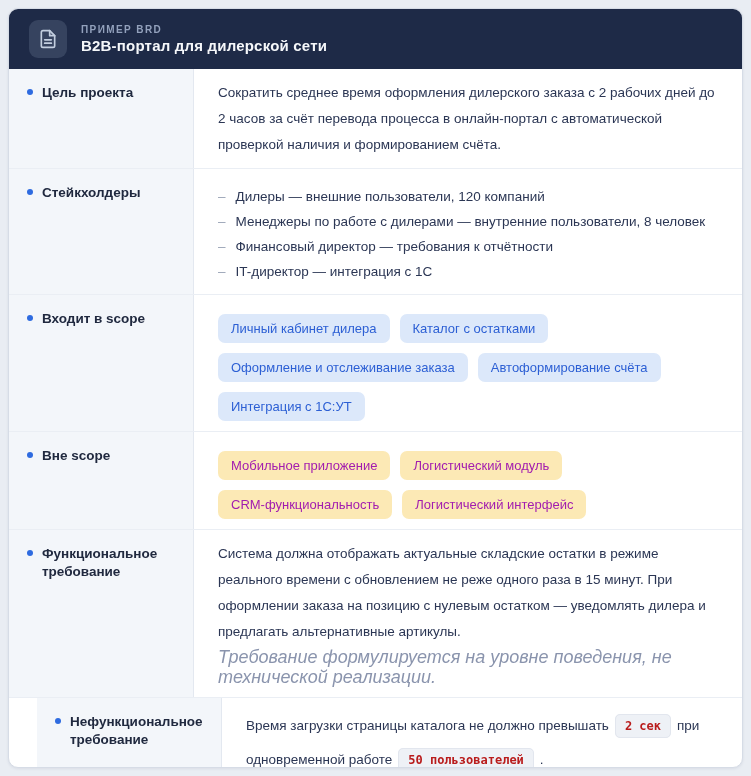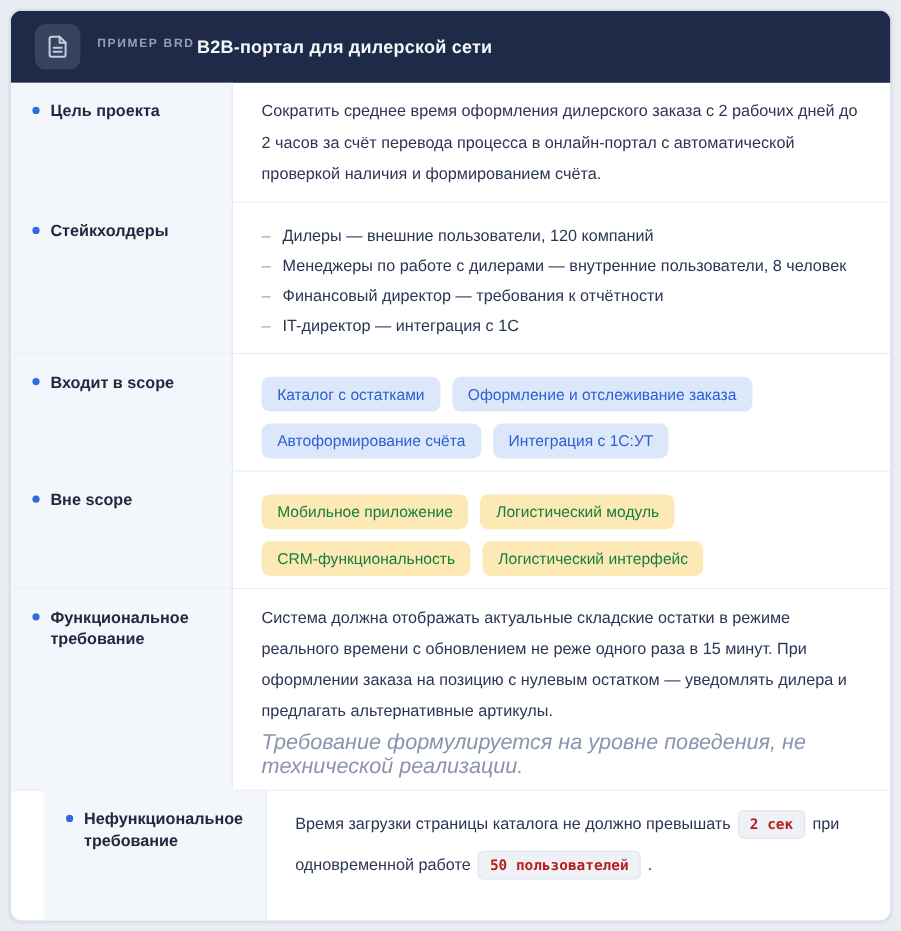--- a/index.html
+++ b/index.html
@@ -31,21 +31,21 @@
     flex:0 0 auto;
   }
   .icon-box {
     width:38px; height:38px;
     background:#36435f;
     border-radius:9px;
     display:flex; align-items:center; justify-content:center;
     color:#c3cedf;
     flex:0 0 auto;
   }
-  .header-texts { display:flex; flex-direction:row; gap:2px; }
+  .header-texts { display:flex; flex-direction:column; gap:2px; }
   .eyebrow {
     font-size:10px; font-weight:bold; letter-spacing:1.4px;
     color:#93a1bc; text-transform:uppercase;
   }
   .title { font-size:15px; font-weight:bold; color:#f5f7fa; letter-spacing:0.2px; }
 
   
   .row { display:flex; flex:0 0 auto; border-bottom:1px solid #eaeef4; }
   .row:last-child { border-bottom:none; flex:1 1 auto;padding-left:28px; }
   .label-cell {
@@ -71,21 +71,21 @@
   
   .tags { display:flex; flex-wrap:wrap; gap:10px; padding-top:8px; }
   .tag {
     display:inline-block;
     font-size:13px; line-height:1;
     padding:8px 13px;
     border-radius:7px;
     white-space:nowrap;
   }
   .tag-blue { background:#dce8fa; color:#2c5fd4; }
-  .tag-yellow { background:#fce9b5; color:#15803d; }
+  .tag-yellow { background:#fce9b5; color:#a21caf; }
 
   
   .note { font-style:italic; font-size:18px; color:#8a94ad; line-height:20px; margin-top:2px; }
 
   
   .code {
     font-family:"DejaVu Sans Mono", monospace;
     font-size:12px; font-weight:bold;
     color:#b91c1c;
     background:#eef1f6;
@@ -159,20 +159,21 @@
 
   <div class="row" style="min-height:88px;">
     <div class="label-cell">
       <div class="label-inner">
         <span class="bullet"></span>
         <span class="label-text">Входит в scope</span>
       </div>
     </div>
     <div class="content-cell">
       <div class="tags">
+        <span class="tag tag-blue">Личный кабинет дилера</span>
         <span class="tag tag-blue">Каталог с остатками</span>
         <span class="tag tag-blue">Оформление и отслеживание заказа</span>
         <span class="tag tag-blue">Автоформирование счёта</span>
         <span class="tag tag-blue">Интеграция с 1С:УТ</span>
       </div>
     </div>
   </div>
 
   <div class="row" style="min-height:88px;">
     <div class="label-cell">

